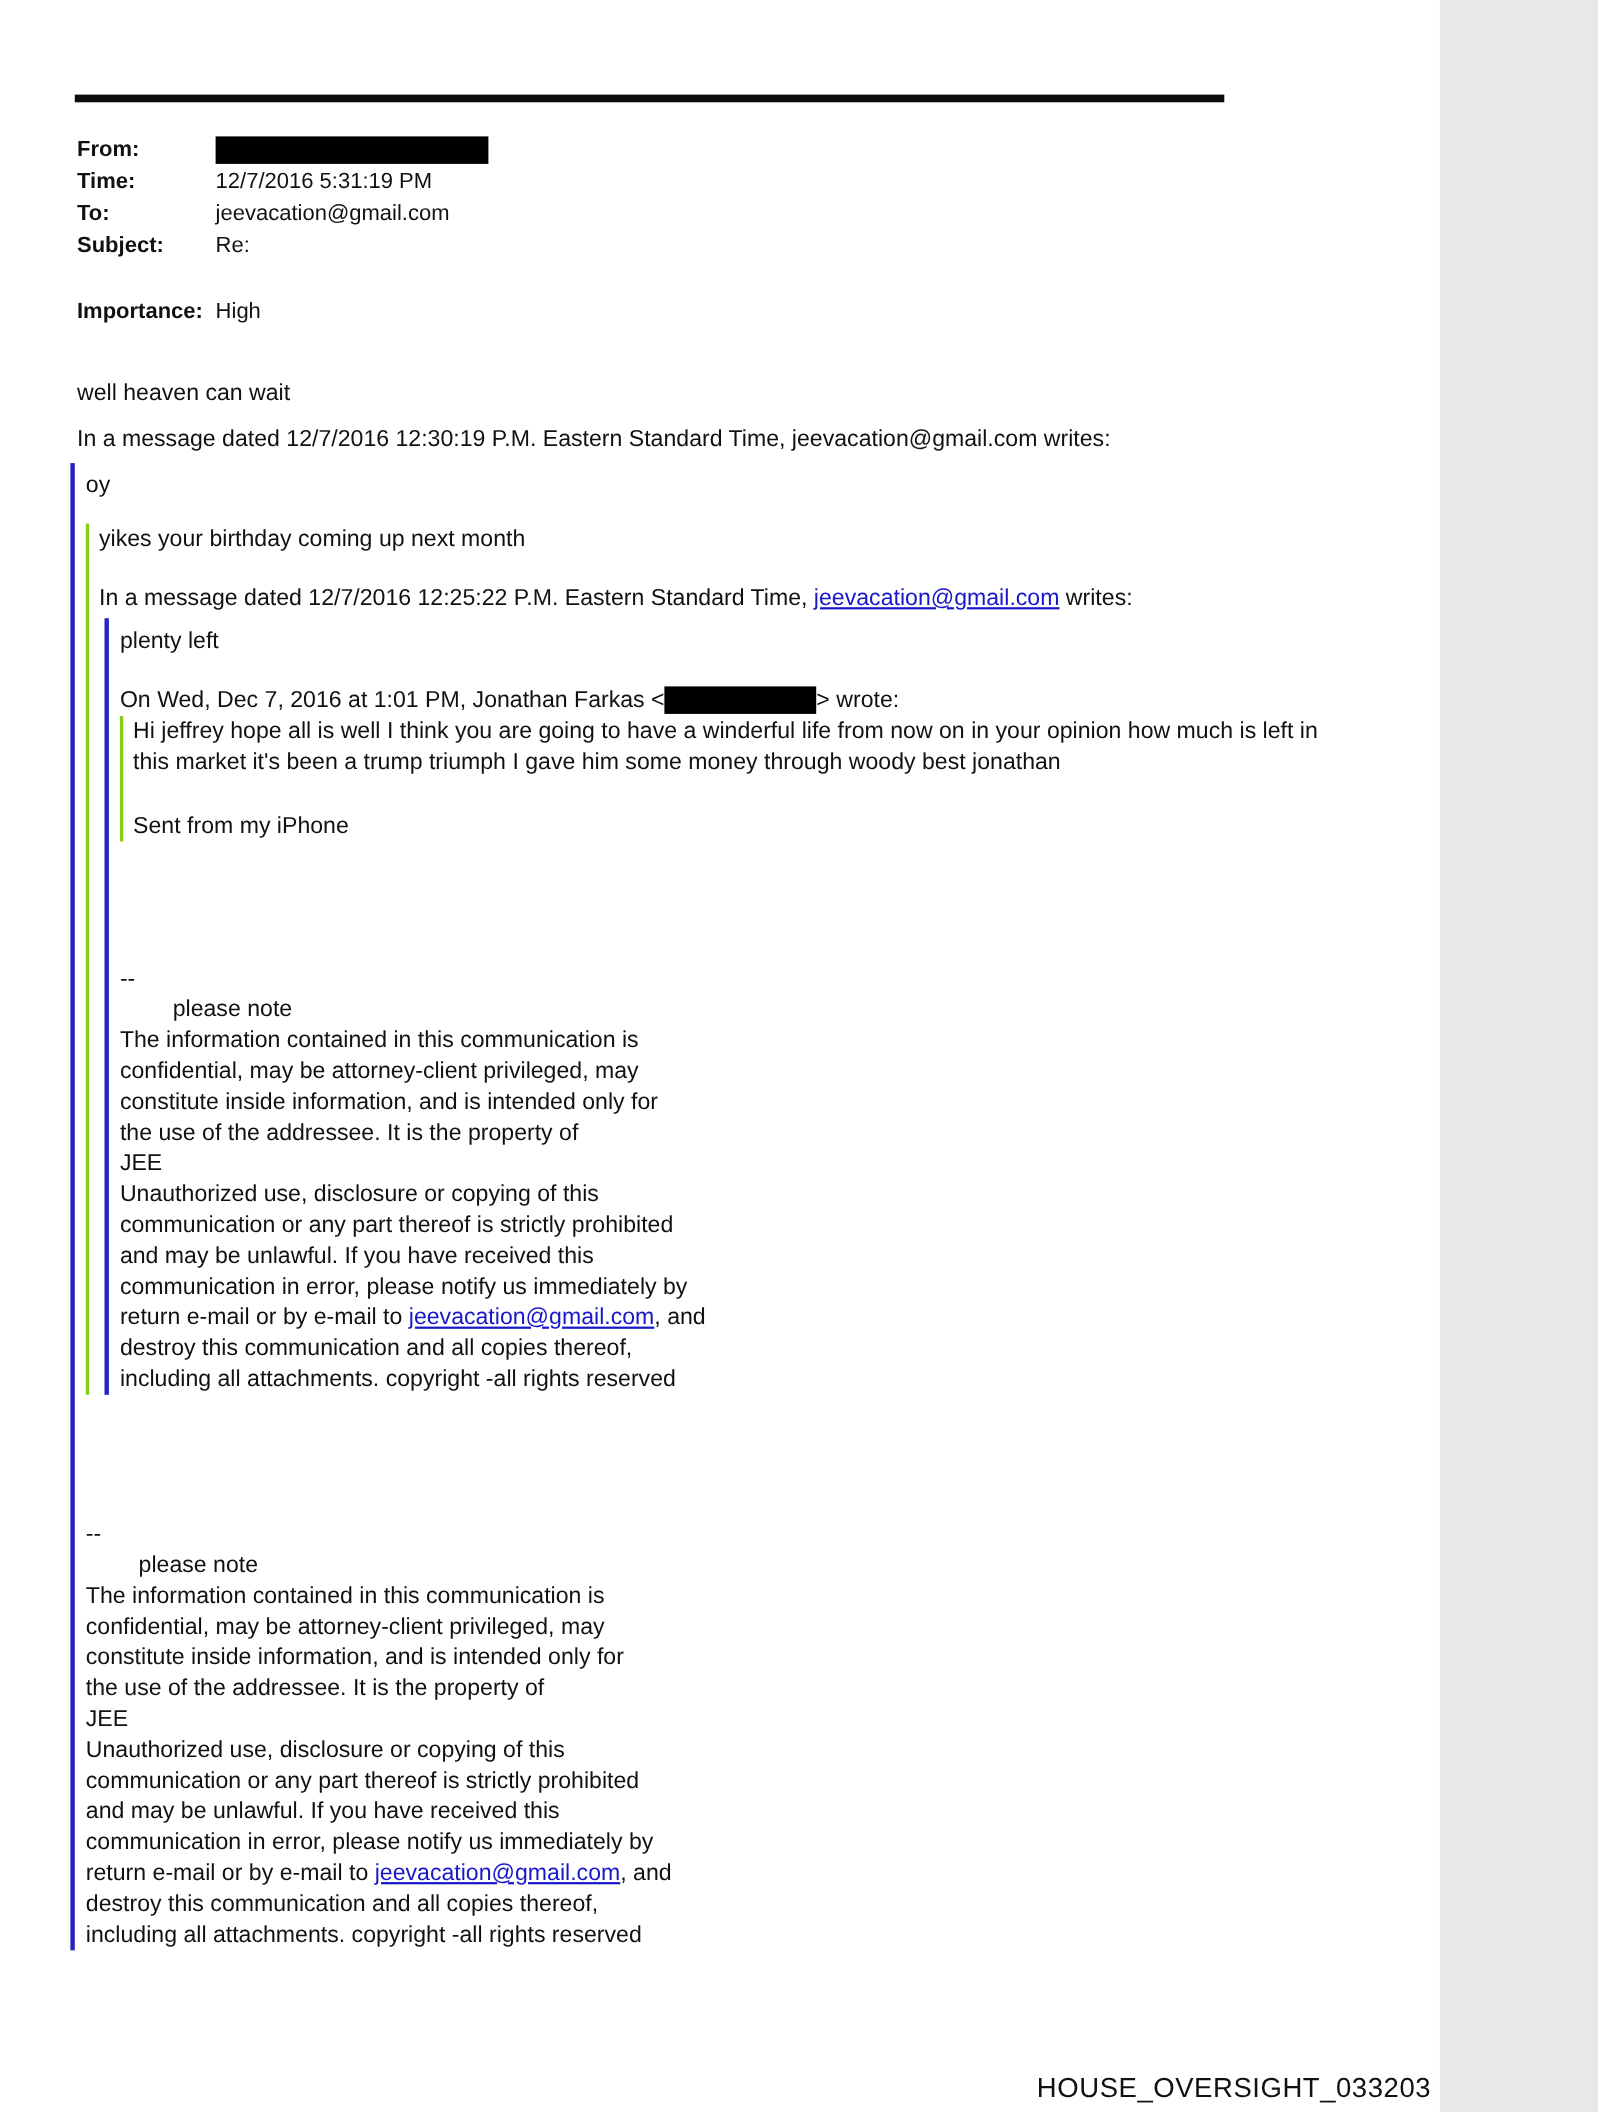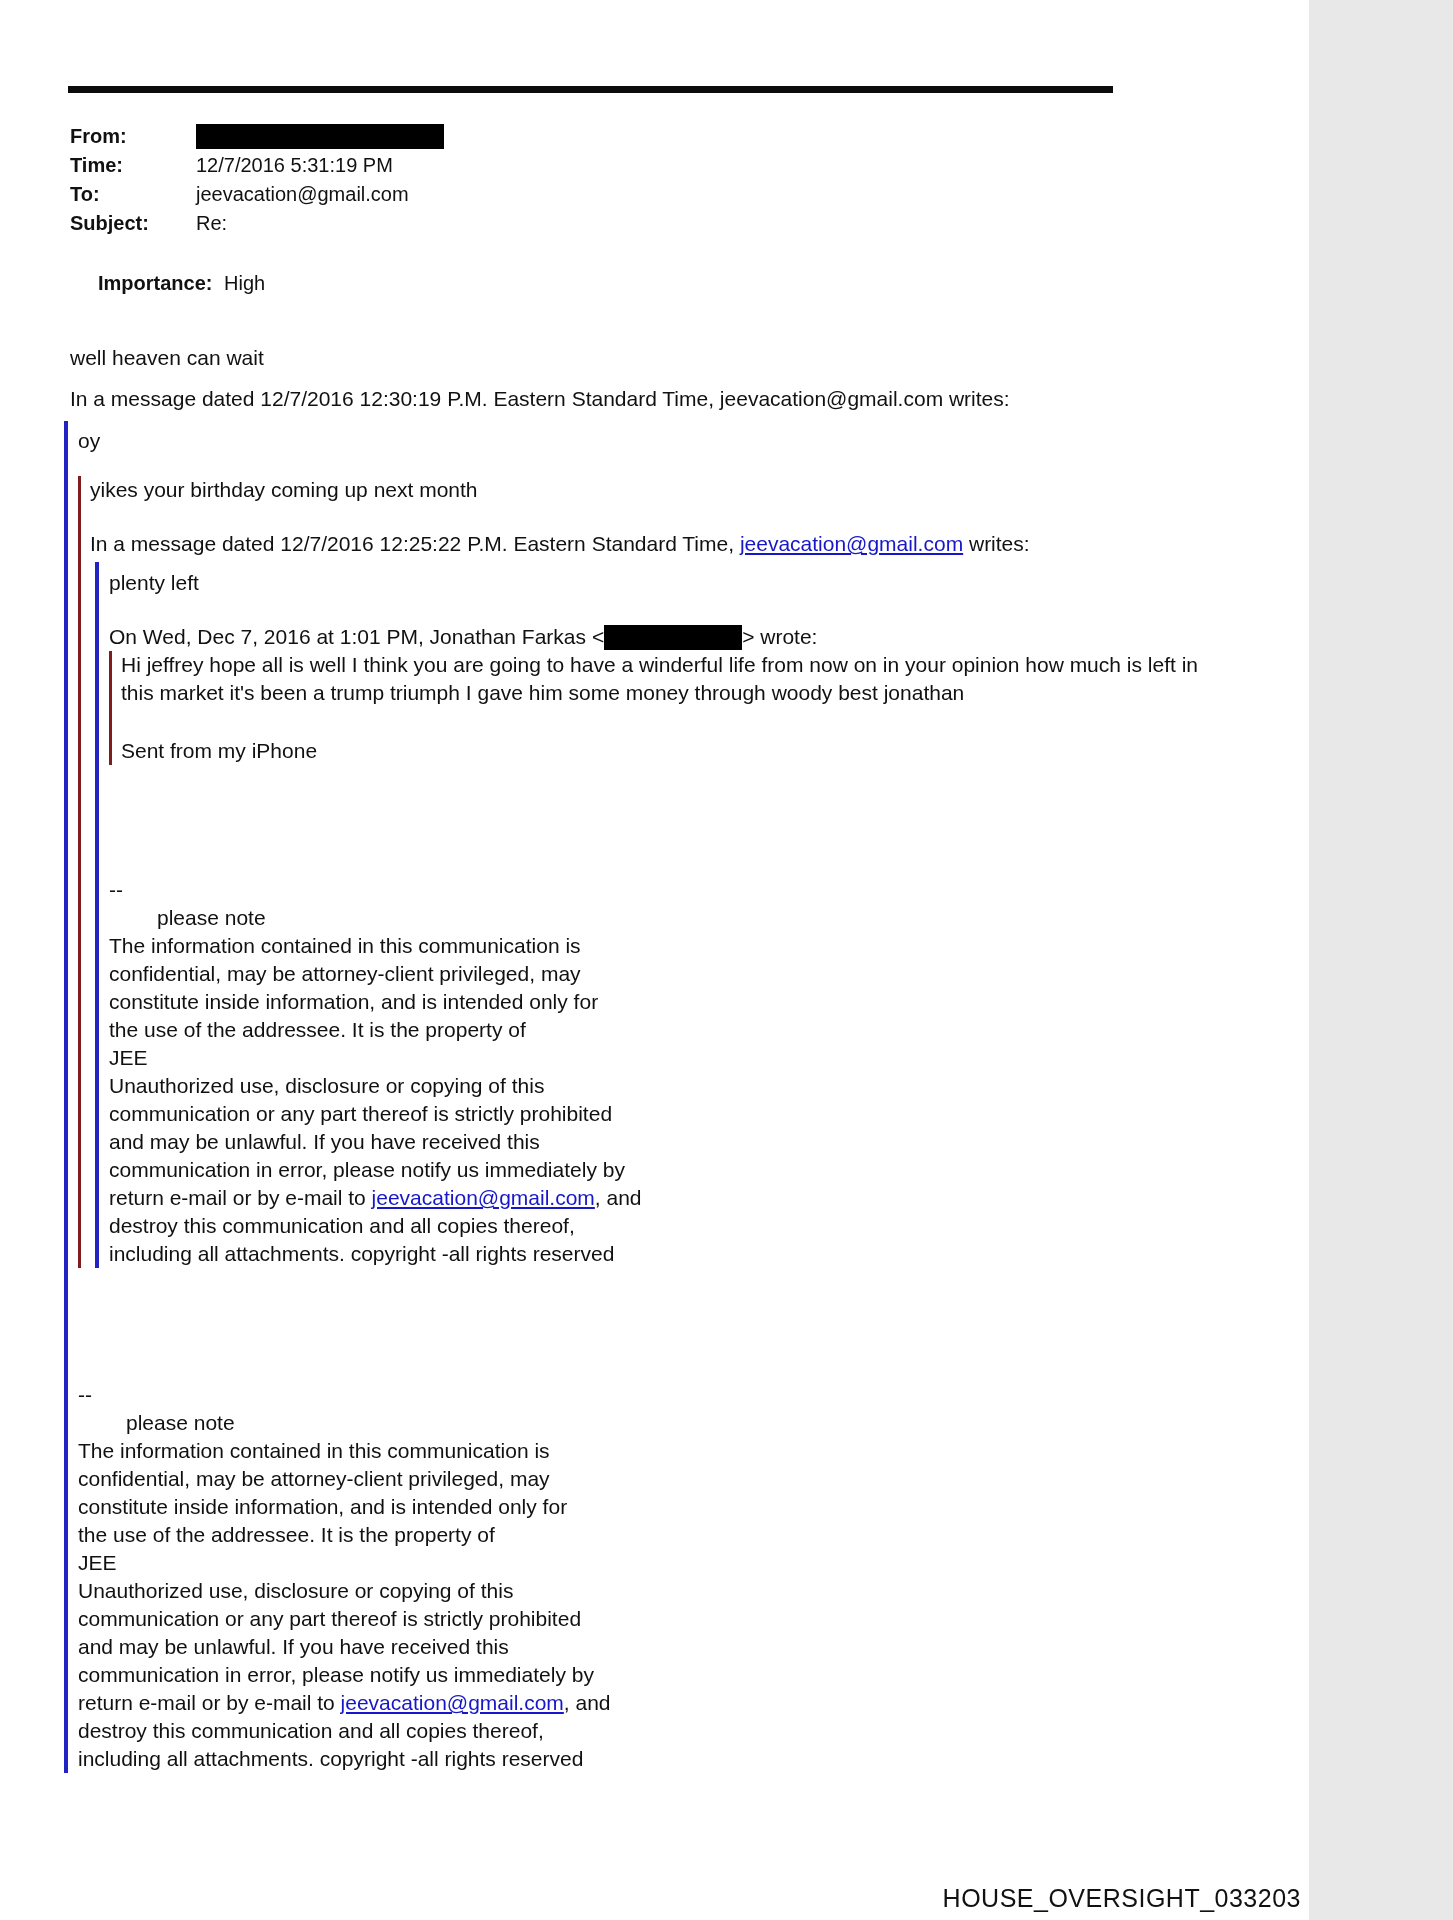--- a/index.html
+++ b/index.html
@@ -10,32 +10,32 @@
     font-family:"Liberation Sans", sans-serif;
     color:#111;
     overflow:hidden;
   }
   .rule{position:absolute;left:68px;top:86px;width:1045px;height:7px;background:#0c0c0c;}
   
   .hdr{position:absolute;left:70px;top:124px;font-size:20px;}
   .hdr-row{display:flex;height:29px;align-items:flex-start;line-height:25px;}
   .hdr-label{width:126px;font-weight:bold;}
   .imp{position:absolute;left:70px;top:271px;font-size:20px;display:flex;line-height:25px;}
-  .imp .hdr-label{width:126px;margin-left:28px;}
+  .imp .hdr-label{width:126px;}
   .redact{display:inline-block;background:#000;height:25px;vertical-align:-6px;}
   .redact.from{width:248px;}
   .redact.u{border-bottom:3px solid #2326c9;height:23px;}
   .redact.r1{width:170px;}
   .redact.r2{width:138px;}
   
   .opening{position:absolute;left:70px;top:344px;font-size:21px;line-height:28px;}
   .thread{position:absolute;left:70px;top:385px;font-size:21px;line-height:28px;white-space:nowrap;}
   .line{height:28px;}
   .bq-blue{border-left:4px solid #2323c3;padding-left:10px;}
-  .bq-gray{border-left:3px solid #7f1d1d;padding-left:9px;}
+  .bq-gray{border-left:3px solid #84cc16;padding-left:9px;}
   .q1{margin-left:-6px;margin-top:8px;padding-top:6px;}
   .g1{margin-top:0;}
   .q2{margin-left:5px;margin-top:4px;padding-top:7px;}
   .g2{margin-left:0;}
   .sp21{height:21px;} .sp26{height:26px;} .sp30{height:30px;}
   .sp111{height:111px;} .sp113{height:113px;}
   .disc{white-space:nowrap;}
   .disc .note{padding-left:48px;}
   a.maillink{color:#1717c9;text-decoration:underline;cursor:pointer;}
   .footer{position:absolute;right:8px;top:1884px;font-size:25px;letter-spacing:0.5px;margin-left:40px;}

